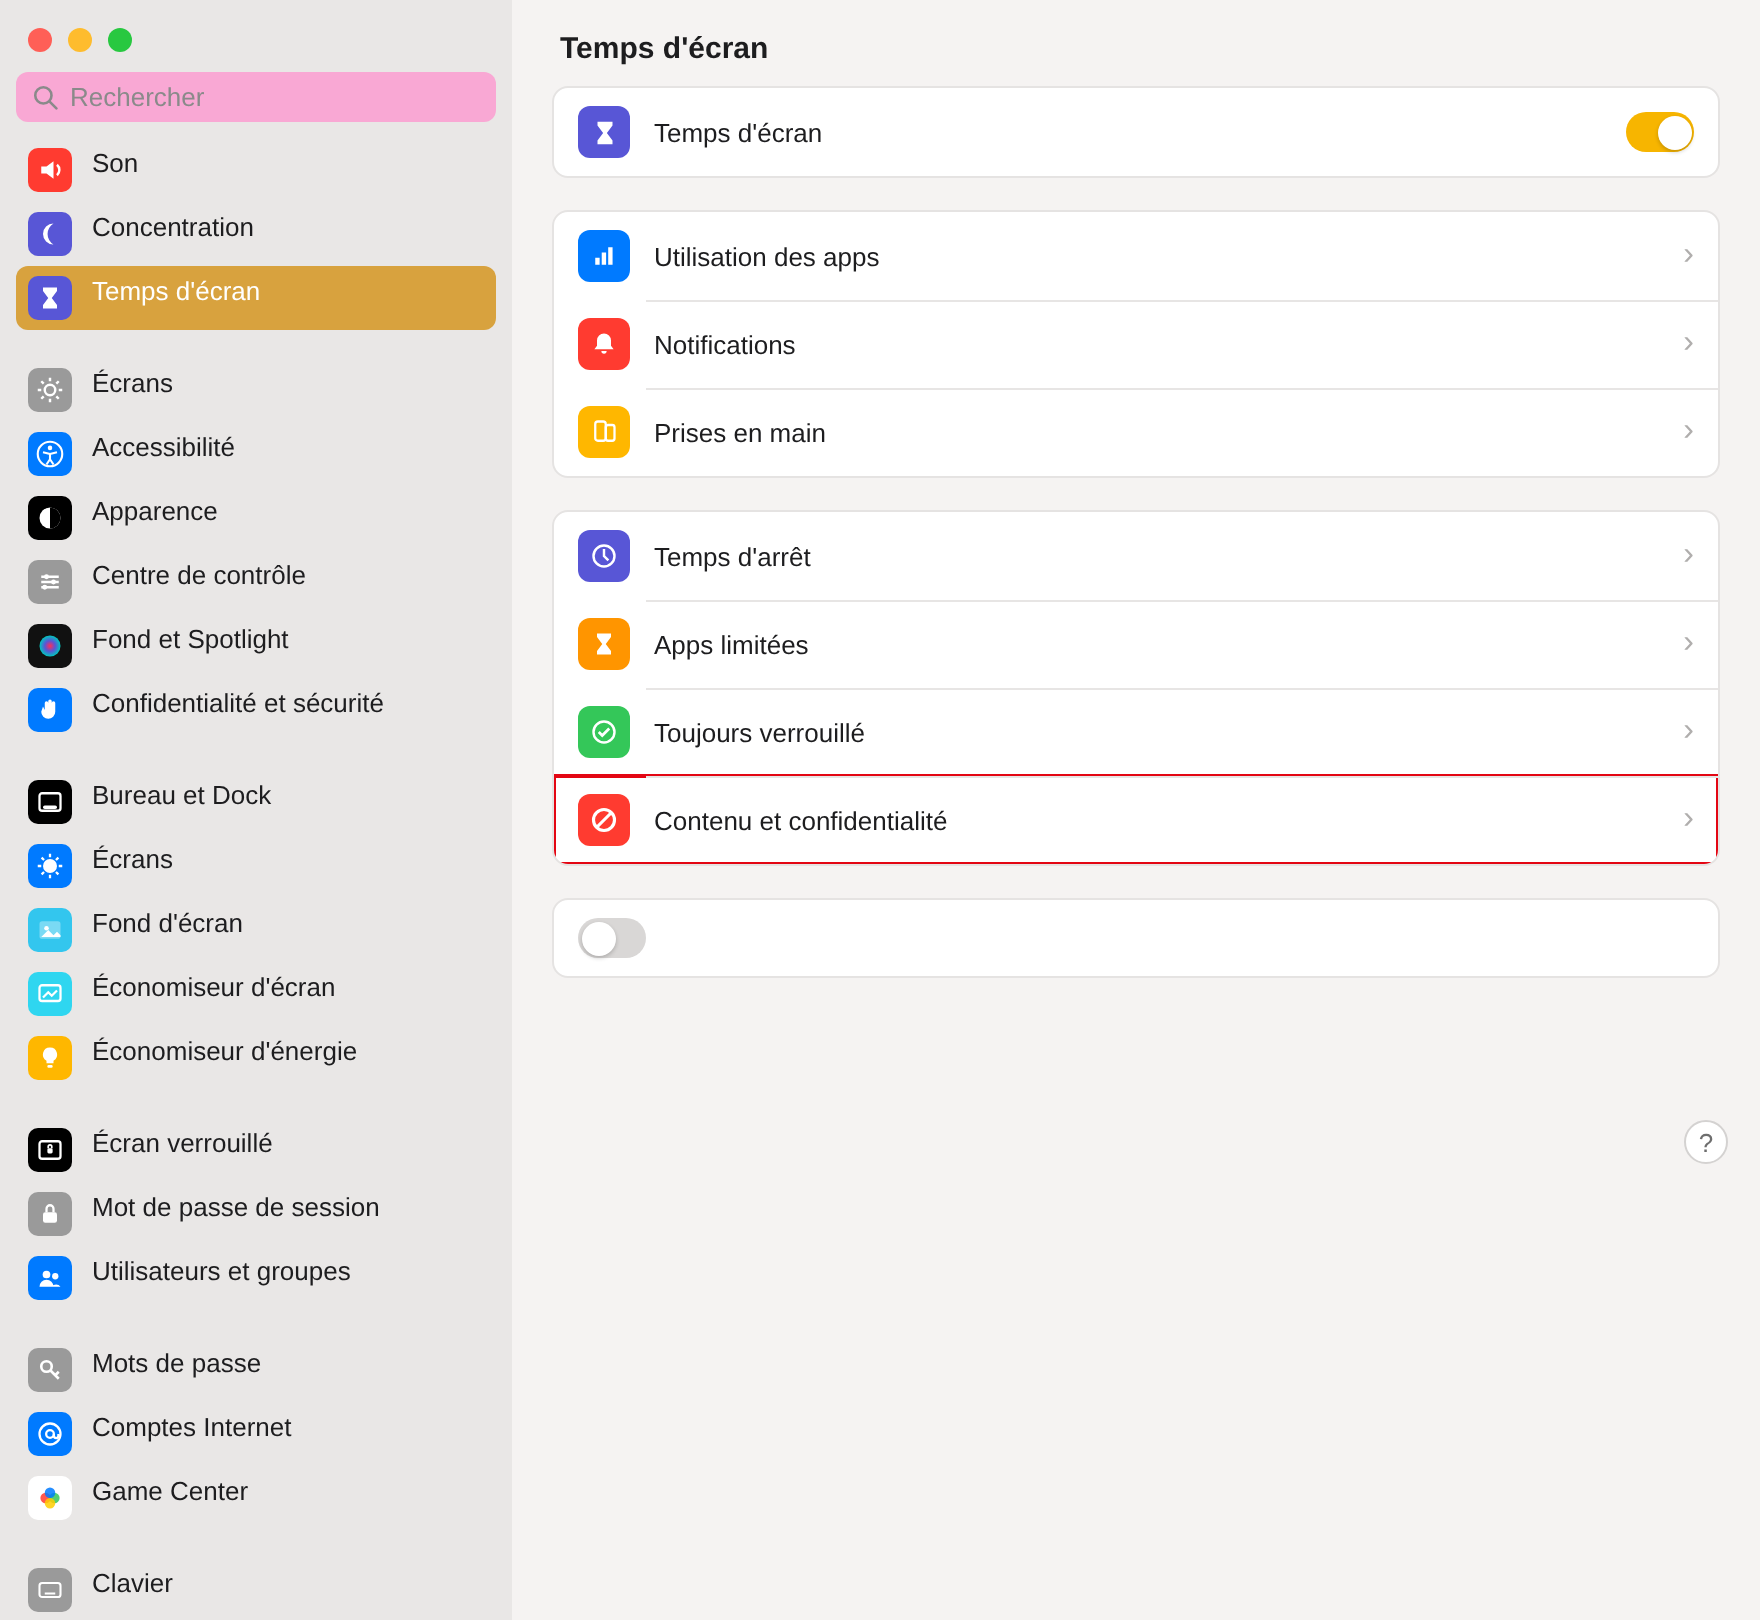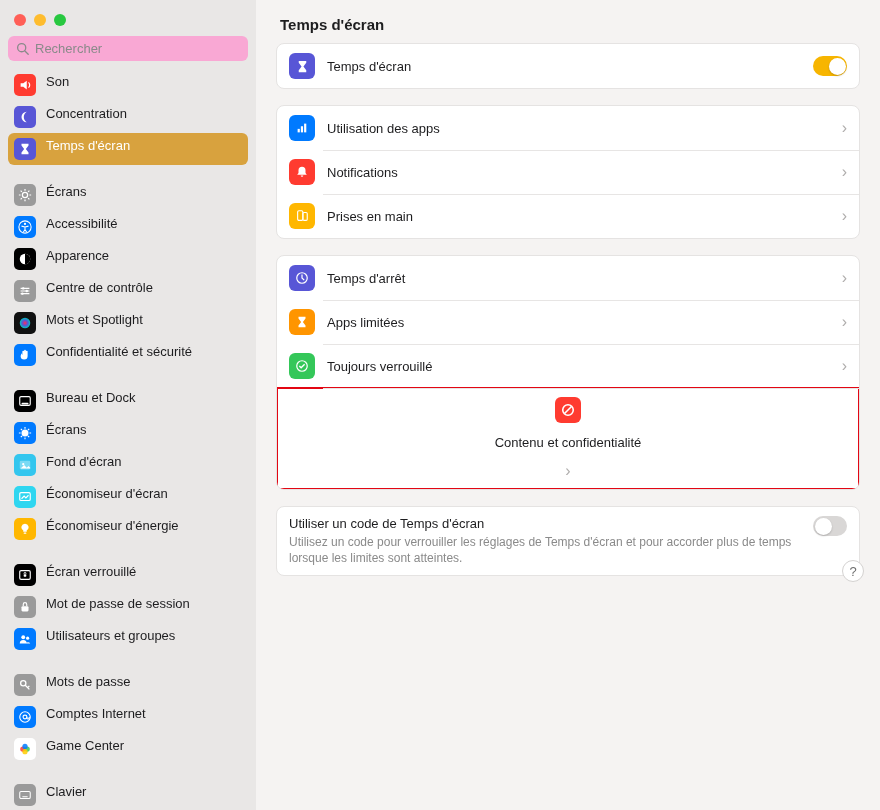--- a/index.html
+++ b/index.html
@@ -107,21 +107,20 @@
     left: 46px;
     right: 0;
     height: 1px;
     background: #e7e5e4;
   }
   .row .label { flex: 1; font-size: 13px; }
   .row.highlighted {
     outline: 2px solid #e30613;
     outline-offset: -1px;
     z-index: 1;
-    flex-direction: column;
   }
   .row-icon {
     width: 26px;
     height: 26px;
     border-radius: 6px;
     display: flex;
     align-items: center;
     justify-content: center;
     flex-shrink: 0;
   }
@@ -264,21 +263,21 @@
             <circle cx="8" cy="8" r="6" fill="url(#sg)"></circle>
             <defs>
               <radialGradient id="sg">
                 <stop offset="0" stop-color="#ff2d55"></stop>
                 <stop offset=".5" stop-color="#5856d6"></stop>
                 <stop offset="1" stop-color="#00c7be"></stop>
               </radialGradient>
             </defs>
           </svg>
         </span>
-        <span>Mots et Spotlight</span>
+        <span>Fond et Spotlight</span>
       </li>
       <li class="nav-item">
         <span class="icon-box" style="background: rgb(0, 122, 255);">
           <svg width="14" height="14" viewBox="0 0 16 16">
             <path d="M5 8V4a1 1 0 012 0v3V3a1 1 0 012 0v4V4a1 1 0 012 0v5a4 4 0 01-4 4H7a4 4 0 01-4-4l1-3 1 2z" fill="#fff"></path>
           </svg>
         </span>
         <span>Confidentialité et sécurité</span>
       </li>
       <li class="nav-spacer"></li>
@@ -490,23 +489,19 @@
               <line x1="4" y1="12" x2="12" y2="4" stroke="#fff" stroke-width="1.8"></line>
             </svg>
           </div>
           <span class="label">Contenu et confidentialité</span>
           <span class="chevron">›</span>
         </div>
       </div>
 
     <div class="card passcode-card">
       <div class="row">
-        <div class="passcode-text">
-          <div class="title">Utiliser un code de Temps d'écran</div>
-          <div class="desc">Utilisez un code pour verrouiller les réglages de Temps d'écran et pour accorder plus de temps lorsque les limites sont atteintes.</div>
-        </div>
         <div id="toggle2" class="toggle off"></div>
       </div>
     </div>
 
   </div>
   <div class="help-btn">?</div>
 </div>
 
 </body></html>

